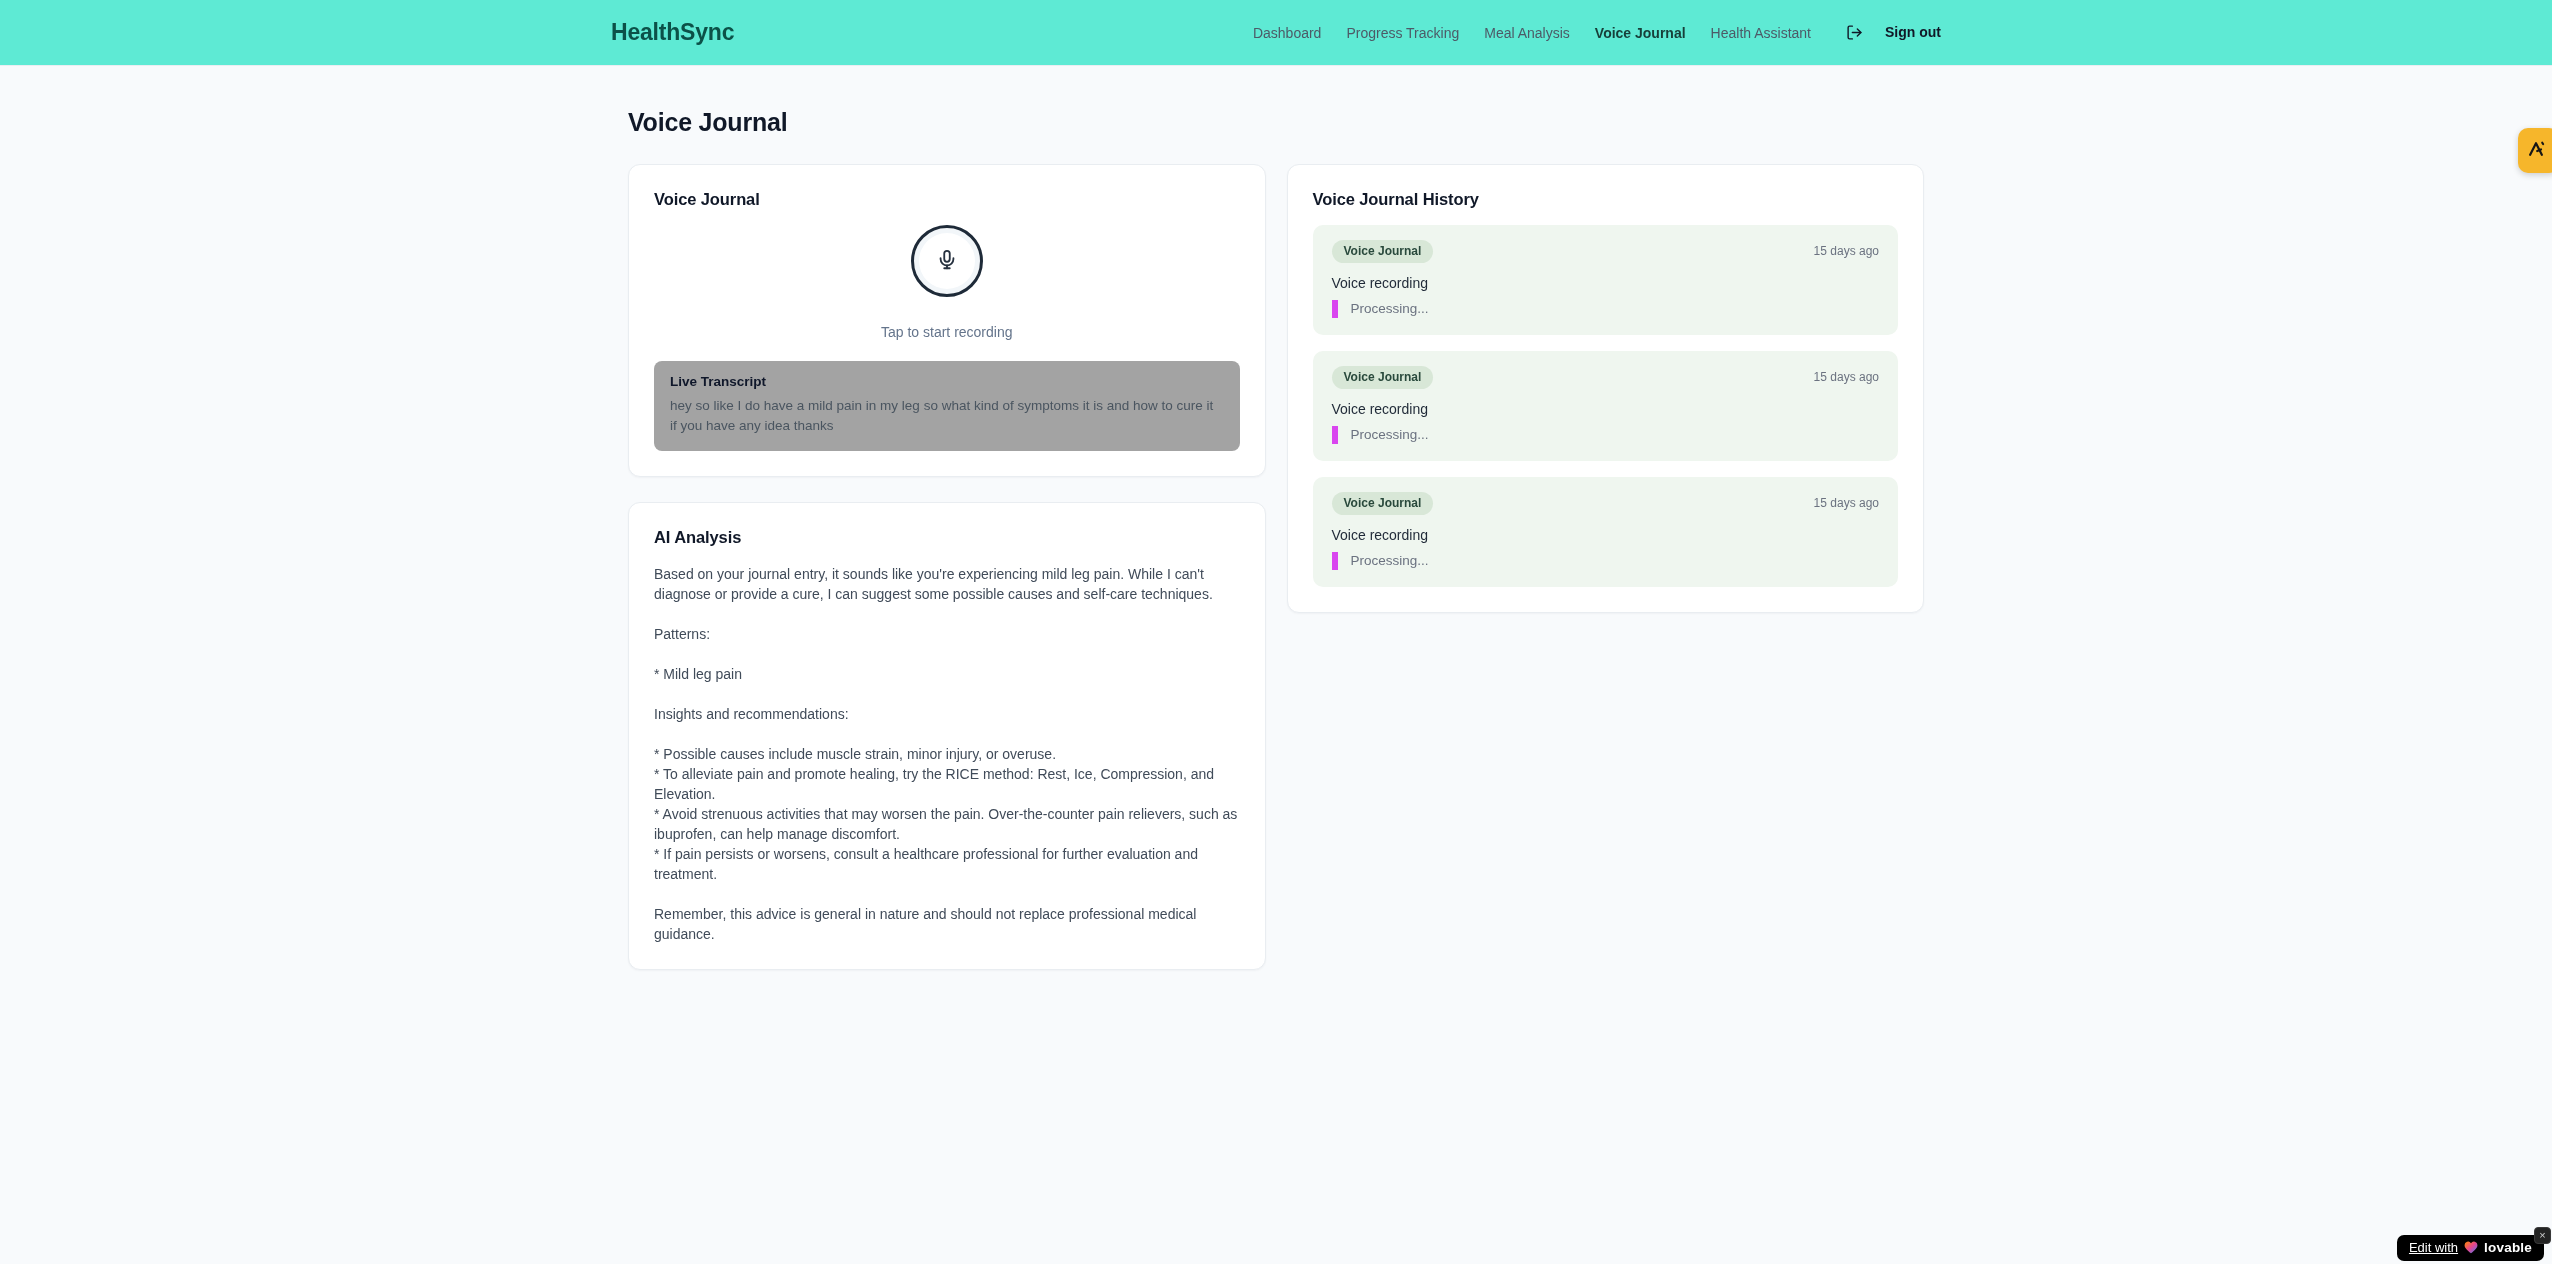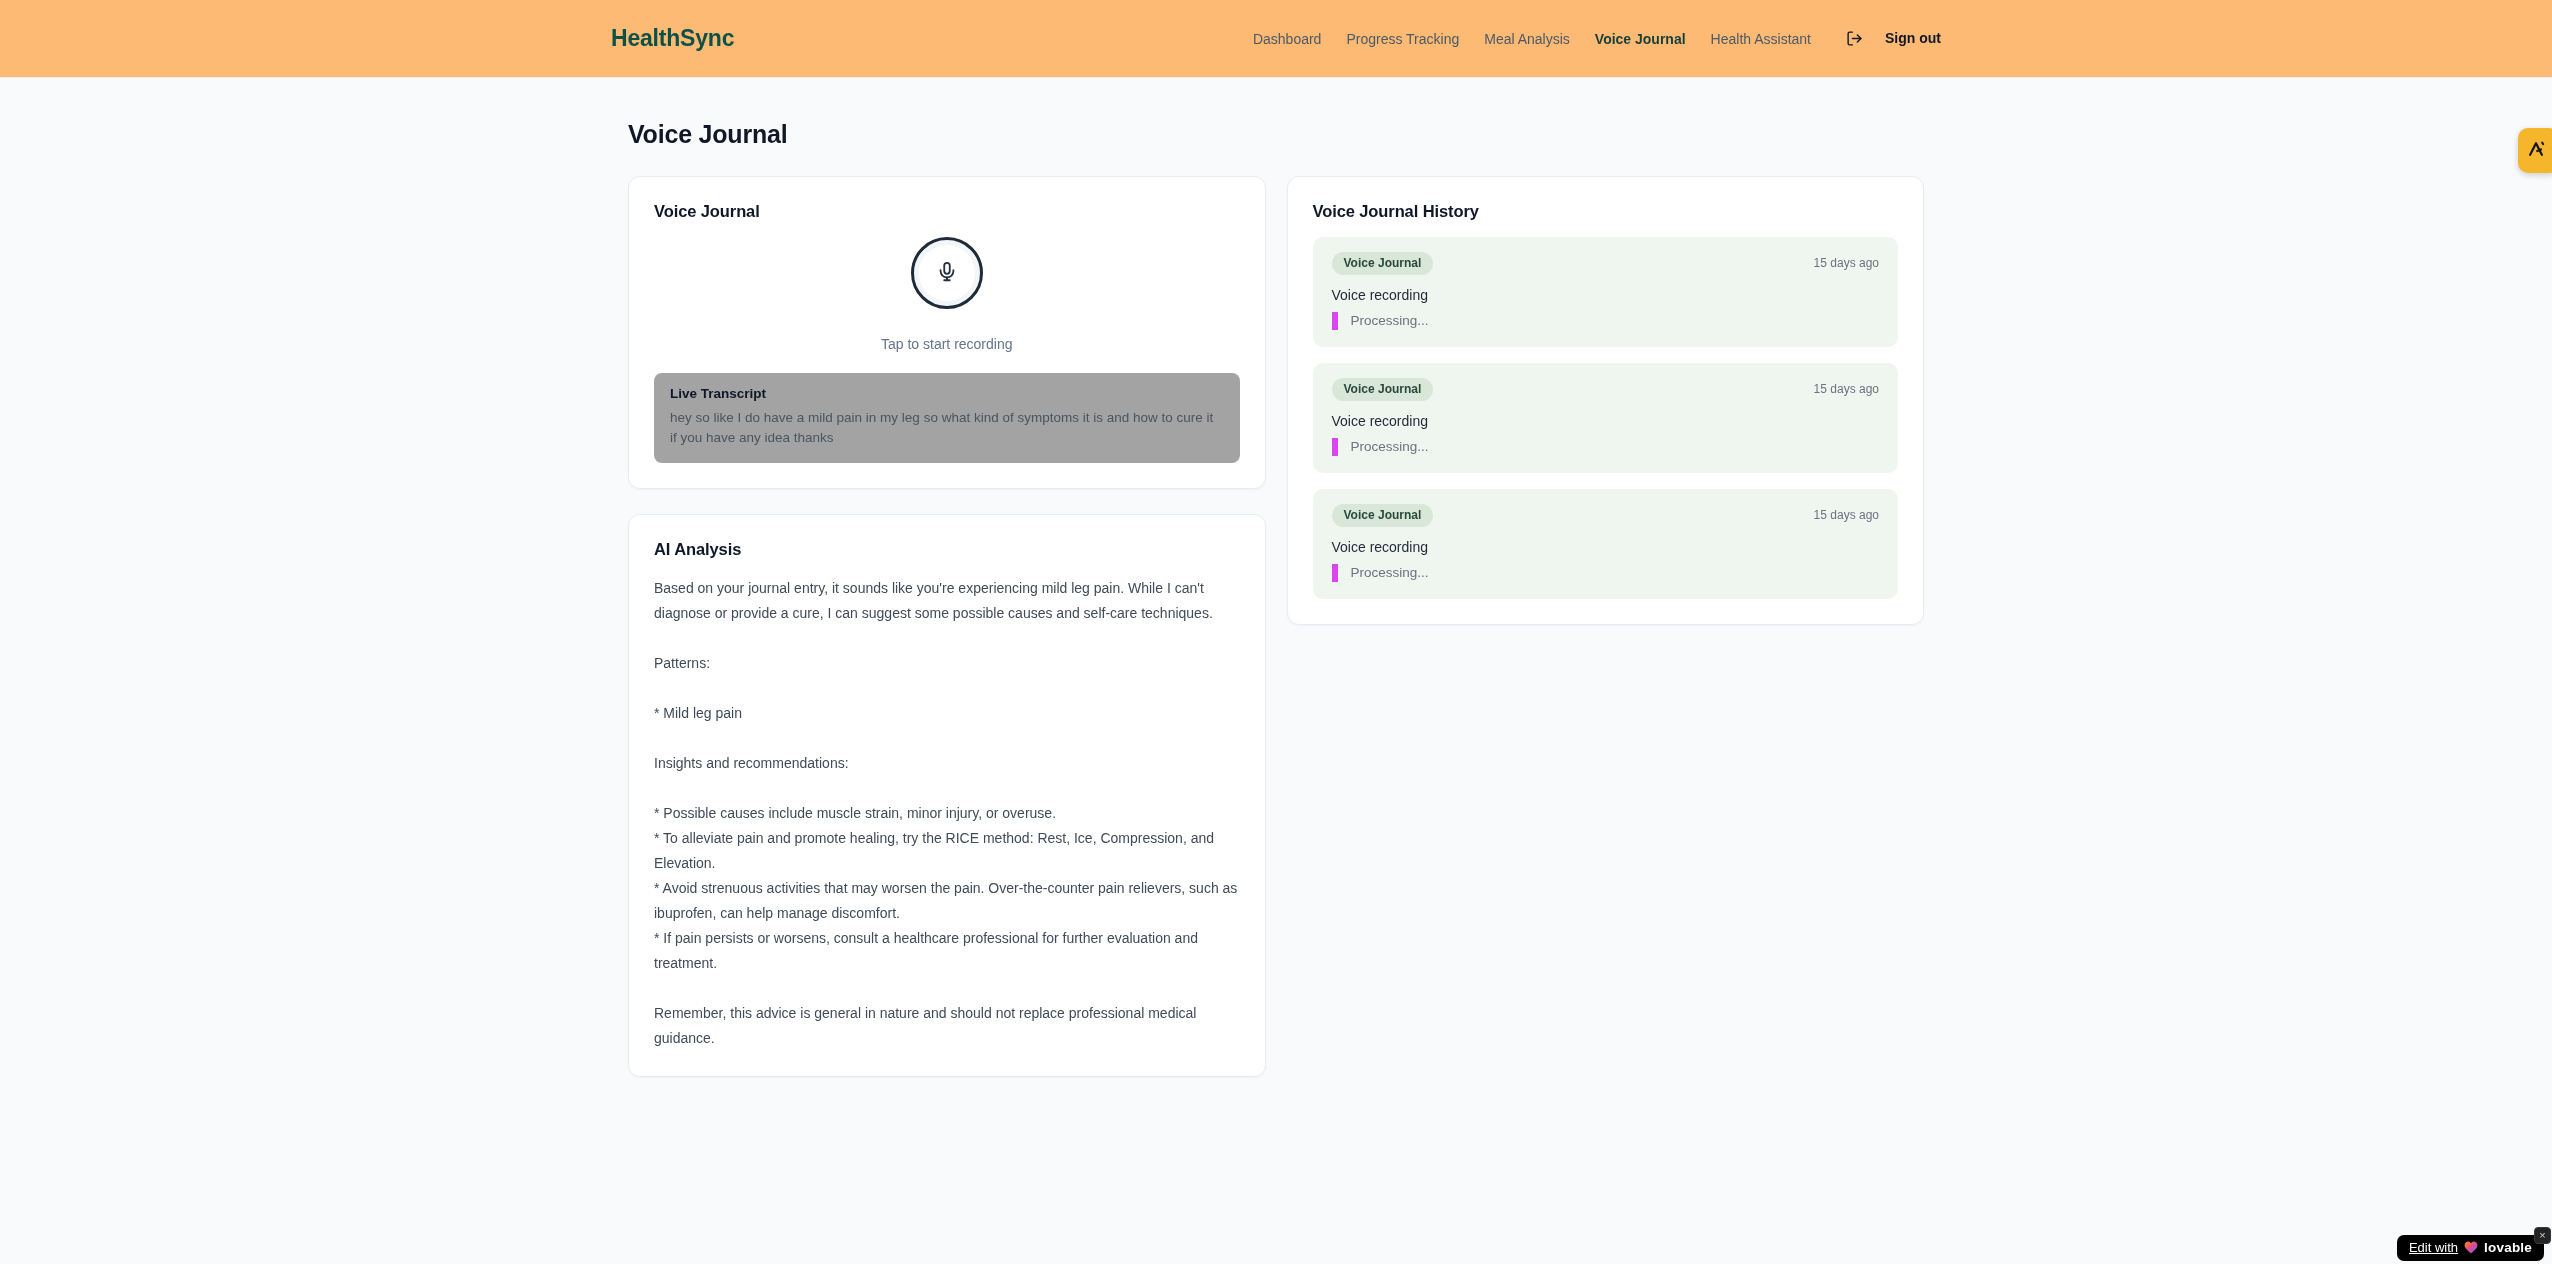--- a/index.html
+++ b/index.html
@@ -5,21 +5,21 @@
   * { box-sizing: border-box; }
   html,body { margin:0; padding:0; }
   body {
     width:2552px; height:1264px; position:relative; overflow:hidden;
     background:#f8fafc;
     font-family:"Liberation Sans", sans-serif;
     -webkit-font-smoothing:antialiased;
   }
 
   
-  .topbar { height:78px; background:#fdba74; border-bottom:1px solid #e9eef2; }
+  .topbar { height:66px; background:#5eead4; border-bottom:1px solid #e9eef2; }
   .topbar-inner { width:1330px; height:100%; margin:0 auto; display:flex; align-items:center; justify-content:space-between; }
   .logo { font-size:23px; font-weight:700; color:#0c5148; letter-spacing:-0.2px; }
   .nav { display:flex; align-items:center; gap:25px; }
   .nav-link { font-size:14px; color:#4d5a67; cursor:pointer; white-space:nowrap; }
   .nav-link.active { color:#173f39; font-weight:600; }
   .signout { display:flex; align-items:flex-start; gap:22px; margin-left:10px; cursor:pointer; }
   .signout-label { font-size:14px; font-weight:600; color:#111827; }
   .icon-16 { width:17px; height:17px; display:block; }
 
   
@@ -38,21 +38,21 @@
     border:3px solid #1e2a38; box-shadow:inset 0 0 0 5px #f2f6f9;
     display:flex; align-items:center; justify-content:center; cursor:pointer; padding:0;
   }
   .mic-svg { width:22px; height:22px; }
   .tap-hint { margin-top:14px; font-size:14px; color:#64748b; }
   .transcript { margin-top:21px; background:#a3a3a3; border-radius:8px; padding:13px 16px 15px; }
   .transcript-title { font-size:13.5px; font-weight:700; color:#0f172a; }
   .transcript-text { margin-top:7px; font-size:13.5px; line-height:20px; color:#4a5560; }
 
   
-  .analysis-body { margin-top:17px; font-size:14px; line-height:25px; color:#404b59; white-space:pre-line; }
+  .analysis-body { margin-top:17px; font-size:14px; line-height:20px; color:#404b59; white-space:pre-line; }
 
   
   .entries { margin-top:16px; display:flex; flex-direction:column; gap:16px; }
   .entry { background:#eff6ef; border-radius:10px; padding:15px 19px 17px; }
   .entry-head { display:flex; justify-content:space-between; align-items:flex-start; }
   .badge { background:#d8e7d7; color:#29493c; font-size:12px; font-weight:700; padding:4px 12px 5px; border-radius:999px; display:inline-block; }
   .time { font-size:12px; color:#6b7280; margin-top:4px; }
   .entry-title { margin-top:12px; font-size:14px; color:#1f2937; }
   .entry-status { margin-top:9px; border-left:6px solid #d946ef; padding-left:13px; font-size:13.5px; color:#6b7280; line-height:18px; }
 

